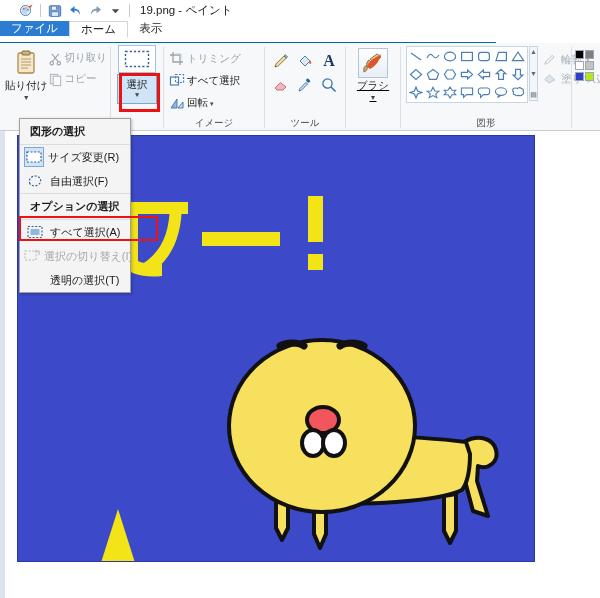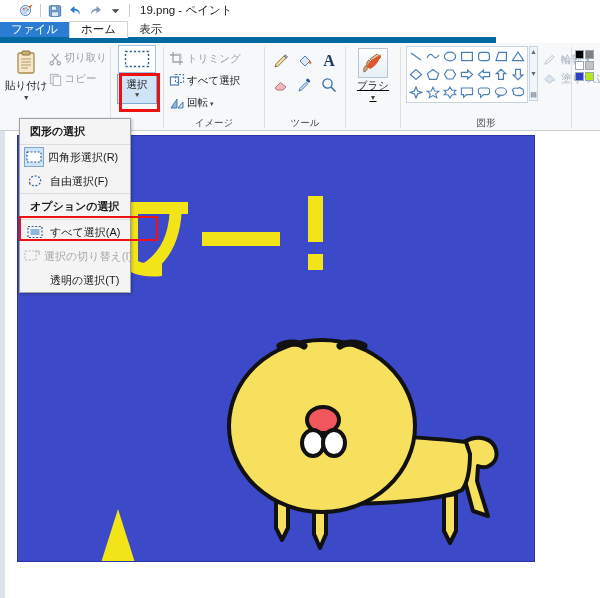--- a/index.html
+++ b/index.html
@@ -23,22 +23,22 @@
   }
   .qat-sep { width: 1px; height: 13px; background: #c8c8c8; margin: 0 4px; }
   .title-text {
     font-size: 11.5px; color: #1a1a1a; margin-left: 6px; white-space: nowrap;
   }
   .svg-ic { display:block; }
 
   
   .tabstrip {
     position: absolute; left: 0; top: 21px; width: 496px; height: 22px;
-    background: #ffffff; display: flex; align-items: flex-end;
-    border-bottom: 6px solid #0369a1;
+    background: #ffffff; display: flex; align-items: flex-start;
+    border-bottom: 1px solid #0369a1;
   }
   .tab {
     display: flex; align-items: center; justify-content: center;
     font-size: 11.5px; color: #222; padding: 0 11px; white-space: nowrap;
     border-right: 1px solid #e3e3e3;
   }
   .tab.file { background: #2b7cd3; color: #ffffff; border-right: none; }
   .tab.active {
     background: #ffffff; border-left: 1px solid #d4d4d4; border-right: 1px solid #d4d4d4;
     border-top: 1px solid #d4d4d4; margin-bottom: -1px; border-bottom: 1px solid #fff;
@@ -577,21 +577,21 @@
 
   <div class="menu">
     <div class="menu-header">図形の選択</div>
 
     <div class="menu-item sel-icon">
       <span class="mi-icon">
         <svg width="16" height="12" viewBox="0 0 16 12">
             <rect x="1" y="1" width="14" height="10" fill="#ffffff" stroke="#2f5f93" stroke-width="1.2" stroke-dasharray="2 1.6"></rect>
           </svg>
       </span>
-      <span class="mi-label">四角形選択(R)</span>
+      <span class="mi-label">サイズ変更(R)</span>
     </div>
 
     <div class="menu-item">
       <span class="mi-icon">
         <svg width="16" height="14" viewBox="0 0 16 14">
             <path d="M3 10 C1 6 4 2 8 2 C12 2 15 5 13 9 C11 12 6 13 3 10 Z" fill="none" stroke="#2f5f93" stroke-width="1.2" stroke-dasharray="2 1.6"></path>
           </svg>
       </span>
       <span class="mi-label">自由選択(F)</span>
     </div>

